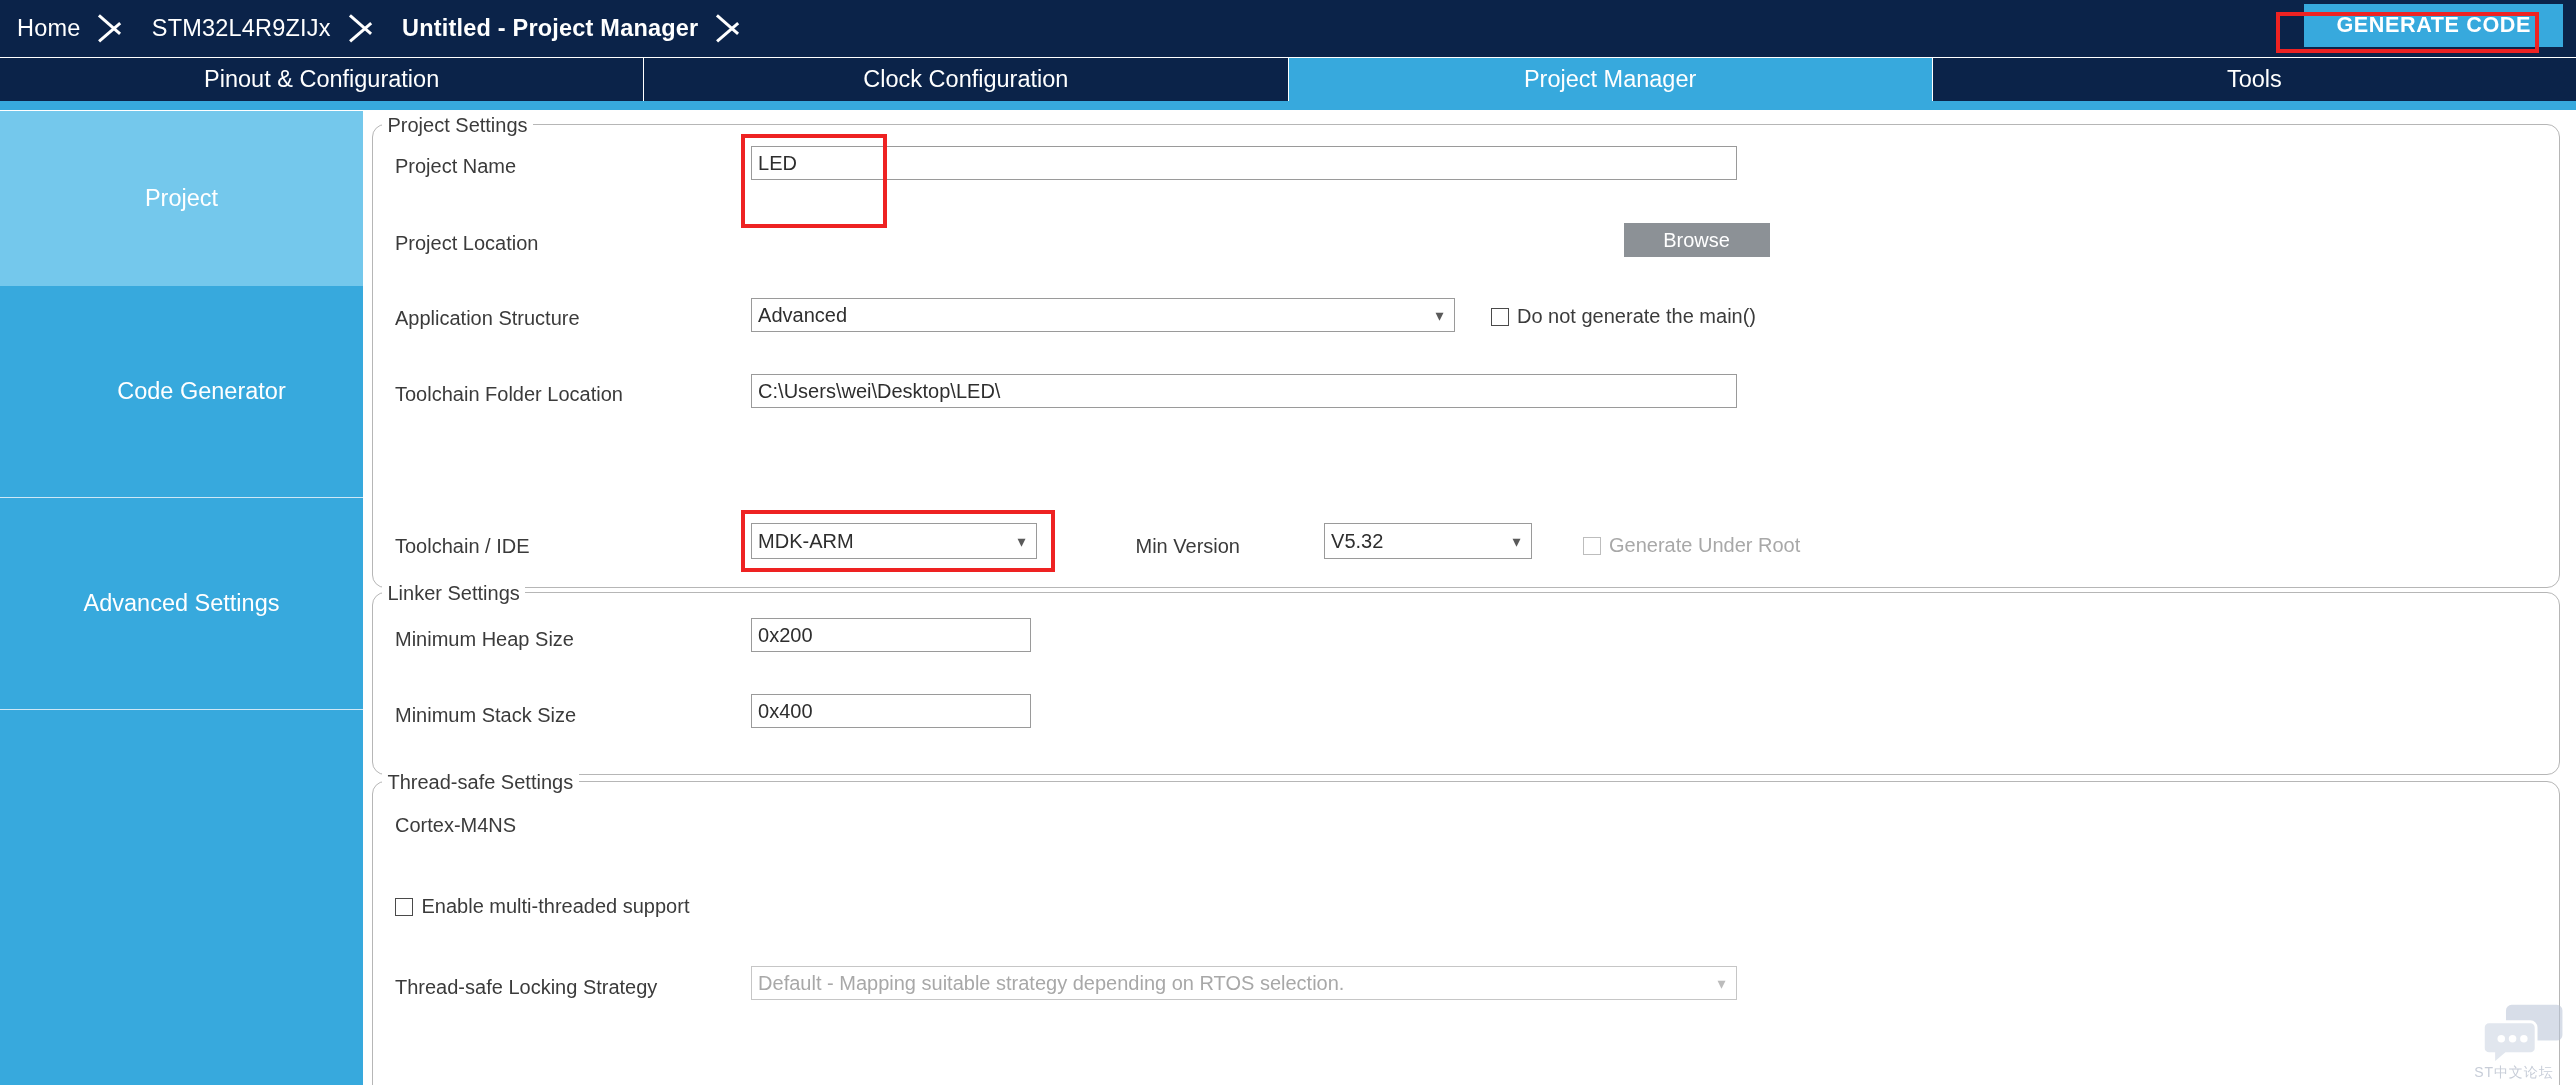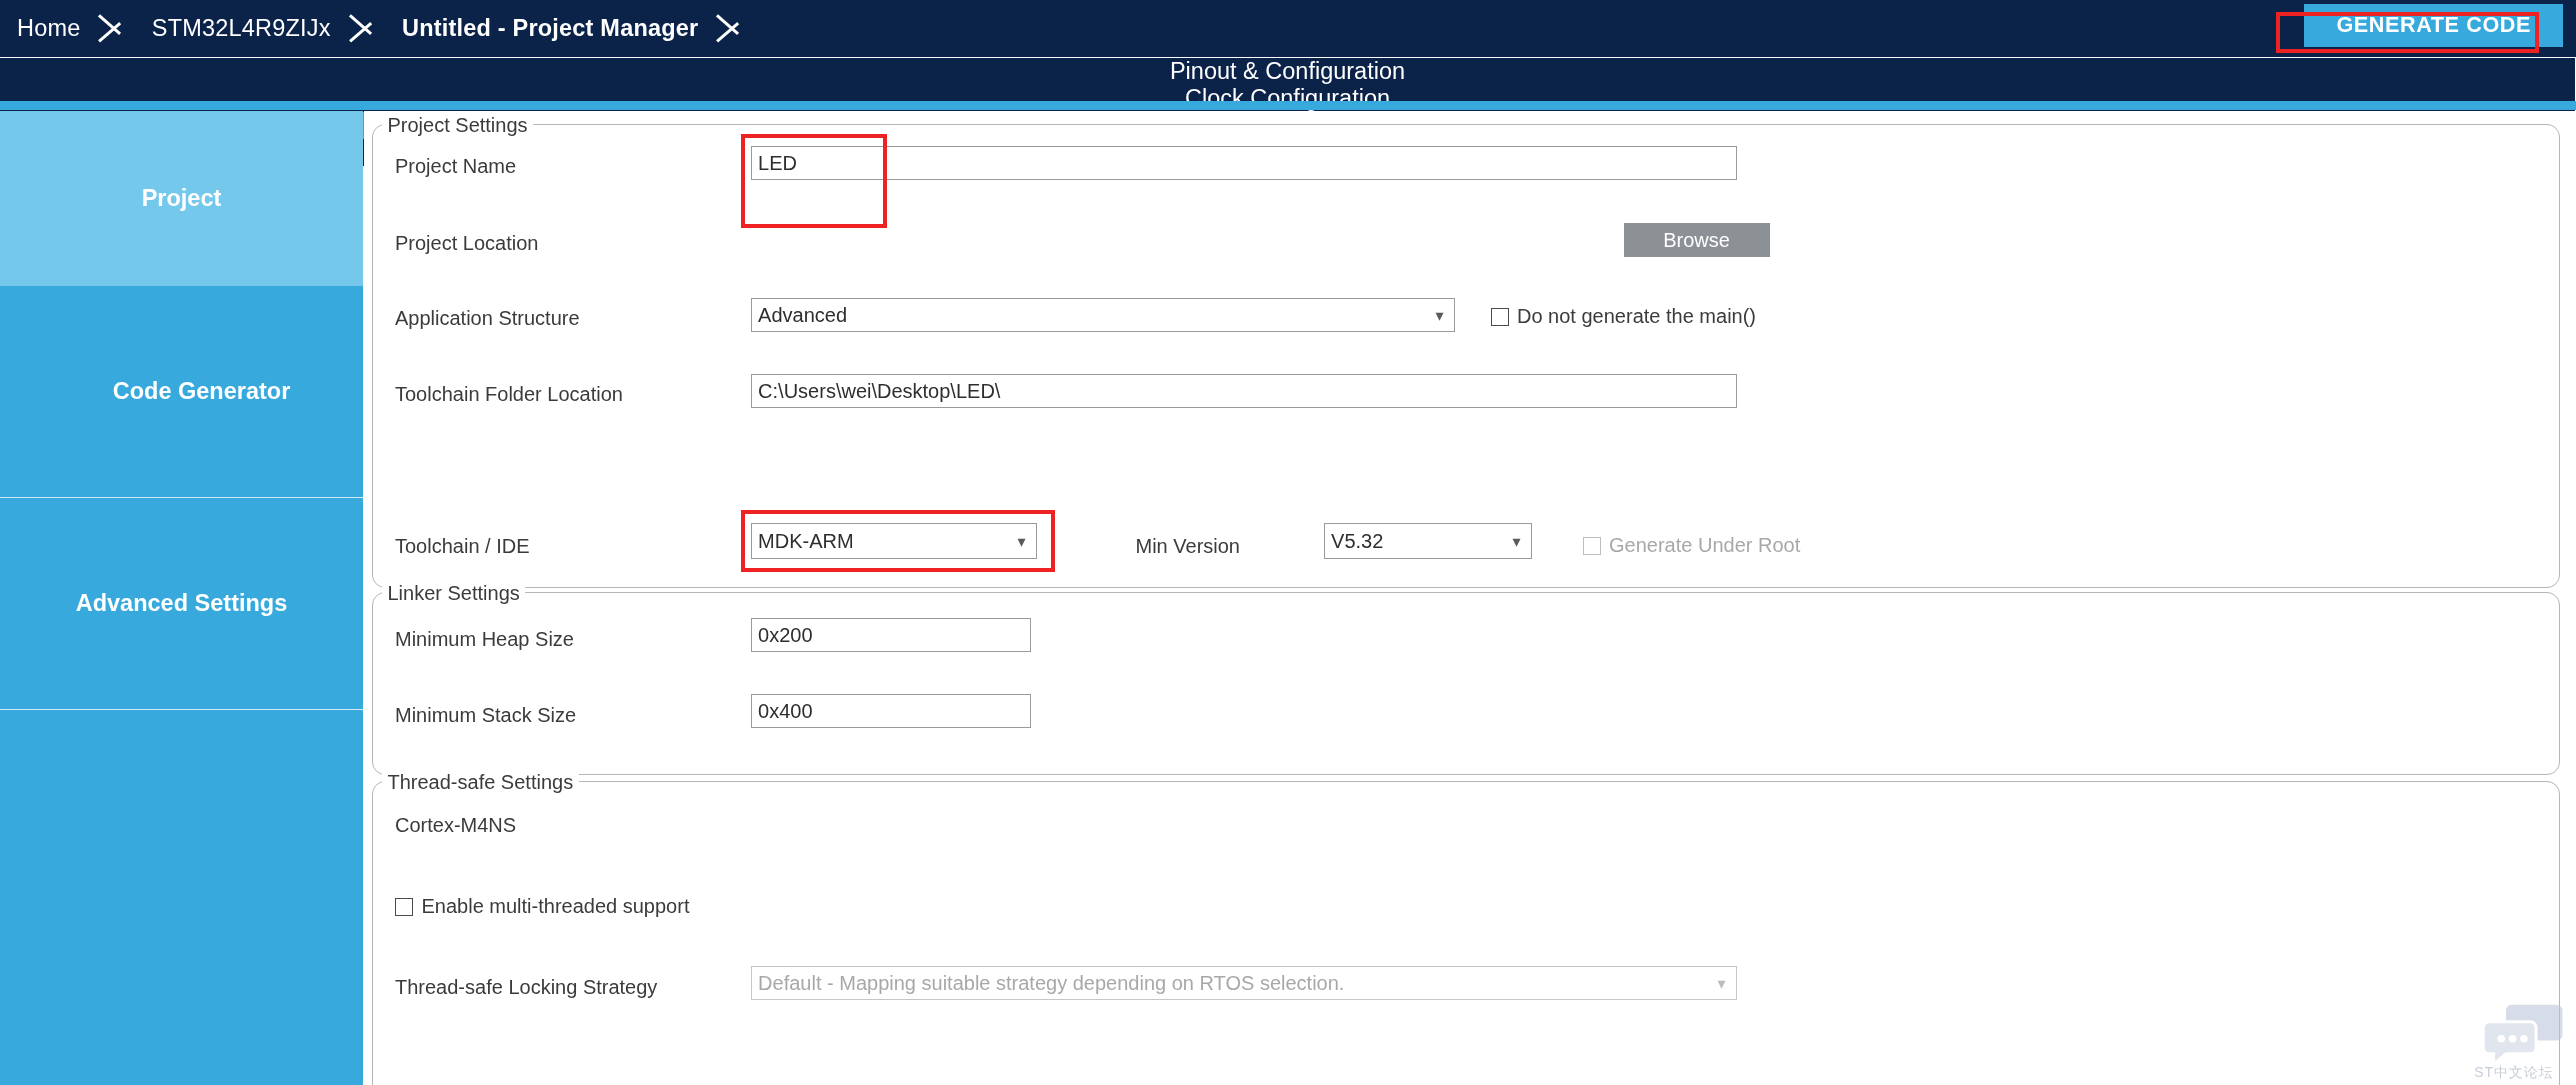--- a/index.html
+++ b/index.html
@@ -48,42 +48,42 @@
     margin-left:21px;
   }
   #generate-code-highlight{
     position:absolute;left:-7.5px;top:8.5px;width:263px;height:41px;
     border:4.7px solid #ee2222;pointer-events:none;box-sizing:border-box;
   }
 
   
   #tab-bar{
     position:absolute;left:0;top:58px;width:2576px;height:43px;
-    display:flex;background:#0b2349;flex-direction:column;
+    display:flex;background:#0b2349;
   }
   .main-tab{
     flex:1 1 0;height:43px;display:flex;align-items:center;justify-content:center;
     color:#ffffff;font-size:23.5px;background:#0b2349;cursor:pointer;
     border-right:1.9px solid #ffffff;box-sizing:border-box;
   }
   .main-tab:last-child{border-right:none;}
   .main-tab.selected{background:#37a9dd;}
 
   #tab-underline{
     position:absolute;left:0;top:101px;width:2576px;height:9.4px;background:#37a9dd;
   }
 
   
   #sidebar{
     position:absolute;left:0;top:111px;width:363px;height:975px;
     background:#37a9dd;
   }
   .side-item{
     width:363px;display:flex;align-items:center;justify-content:center;
-    color:#ffffff;font-size:23.5px;cursor:pointer;box-sizing:border-box;font-weight:bold;
+    color:#ffffff;font-size:23.5px;cursor:pointer;box-sizing:border-box;
   }
   .side-item.sel{background:#74c8ec;}
   #side-project{height:175px;}
   #side-codegen{height:212px;border-bottom:0.9px solid #cfe8f6;padding-left:40px;}
   #side-advanced{height:212px;border-bottom:0.9px solid #cfe8f6;}
   #side-blank{height:375px;}
 
   
   #content{
     position:absolute;left:364px;top:111px;width:2212px;height:975px;

